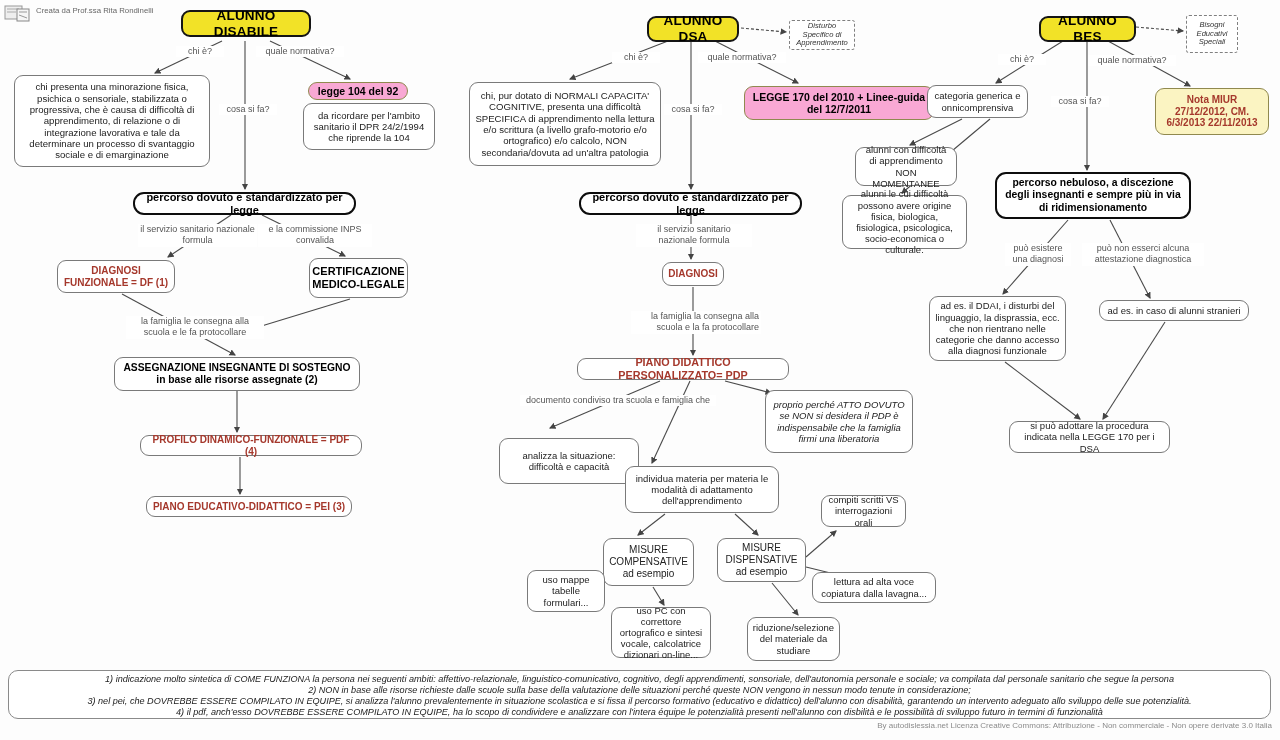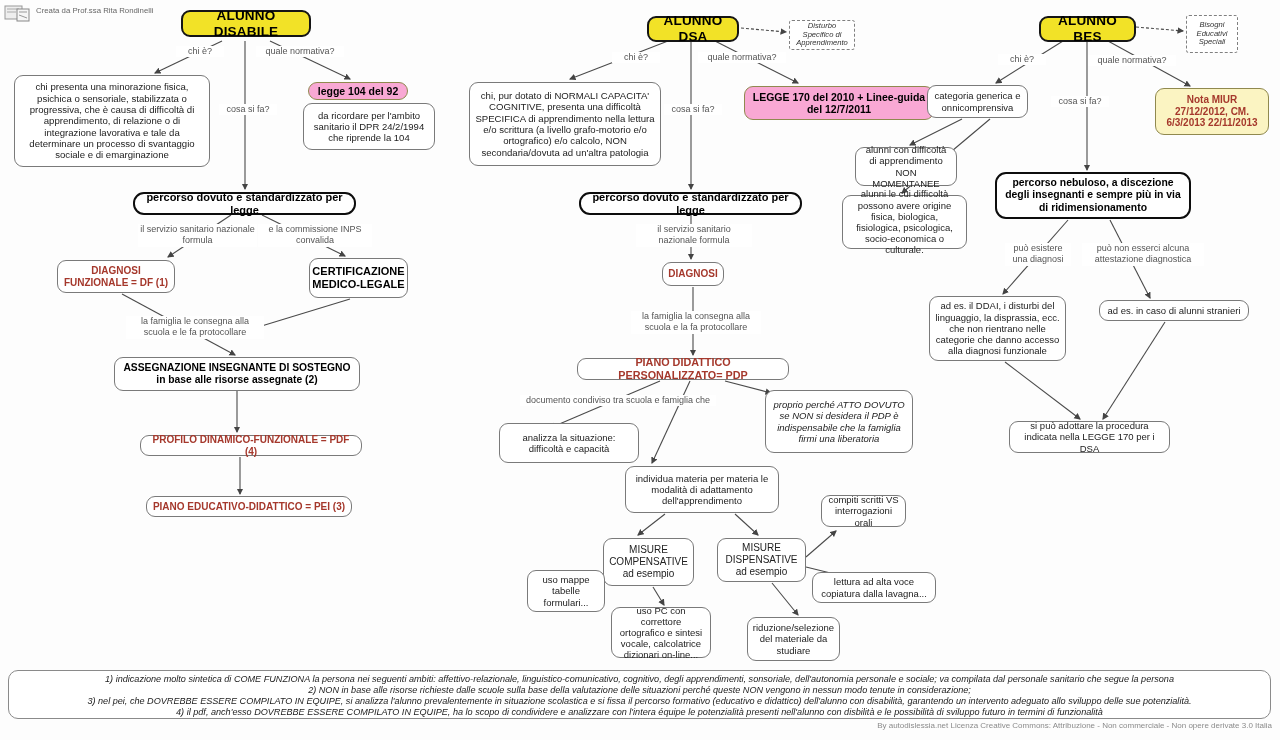--- a/index.html
+++ b/index.html
@@ -111,25 +111,25 @@
   <div class="node title" style="left:647px;top:16px;width:92px;height:26px;">ALUNNO DSA</div>
   <div class="node dashedbox" style="left:789px;top:20px;width:66px;height:30px;">Disturbo Specifico di Apprendimento</div>
   <div class="lbl" style="left:612px;top:52px;width:44px;">chi è?</div>
   <div class="lbl" style="left:698px;top:52px;width:84px;">quale normativa?</div>
   <div class="lbl" style="left:664px;top:104px;width:54px;">cosa si fa?</div>
   <div class="node" style="left:469px;top:82px;width:192px;height:84px;font-size:9.6px;">chi, pur dotato di NORMALI CAPACITA' COGNITIVE, presenta una difficoltà SPECIFICA di apprendimento nella lettura e/o scrittura (a livello grafo-motorio e/o ortografico) e/o calcolo, NON secondaria/dovuta ad un'altra patologia</div>
   <div class="node lawbox" style="left:744px;top:86px;width:190px;height:34px;">LEGGE 170 del 2010 + Linee-guida del 12/7/2011</div>
   <div class="node blackbox" style="left:579px;top:192px;width:223px;height:23px;">percorso dovuto e standardizzato per legge</div>
   <div class="lbl" style="left:636px;top:224px;width:112px;">il servizio sanitario nazionale formula</div>
   <div class="node redtext" style="left:662px;top:262px;width:62px;height:24px;">DIAGNOSI</div>
-  <div class="lbl" style="left:631px;top:311px;width:126px;">la famiglia la consegna alla scuola e la fa protocollare</div>
+  <div class="lbl" style="left:631px;top:311px;width:126px;text-align:right;">la famiglia la consegna alla scuola e la fa protocollare</div>
   <div class="node redtext" style="left:577px;top:358px;width:212px;height:22px;font-size:10.8px;">PIANO DIDATTICO PERSONALIZZATO= PDP</div>
   <div class="lbl" style="left:520px;top:395px;width:192px;">documento condiviso tra scuola e famiglia che</div>
   <div class="node italicbox" style="left:765px;top:390px;width:148px;height:63px;">proprio perché ATTO DOVUTO se NON si desidera il PDP è indispensabile che la famiglia firmi una liberatoria</div>
-  <div class="node" style="left:499px;top:423px;width:140px;height:40px;">analizza la situazione: difficoltà e capacità</div>
+  <div class="node" style="left:499px;top:438px;width:140px;height:46px;">analizza la situazione: difficoltà e capacità</div>
   <div class="node" style="left:625px;top:466px;width:154px;height:47px;">individua materia per materia le modalità di adattamento dell'apprendimento</div>
   <div class="node" style="left:603px;top:538px;width:91px;height:48px;font-size:10px;">MISURE COMPENSATIVE ad esempio</div>
   <div class="node" style="left:717px;top:538px;width:89px;height:44px;font-size:10px;">MISURE DISPENSATIVE ad esempio</div>
   <div class="node" style="left:821px;top:495px;width:85px;height:32px;">compiti scritti VS interrogazioni orali</div>
   <div class="node" style="left:527px;top:570px;width:78px;height:42px;">uso mappe tabelle formulari...</div>
   <div class="node" style="left:812px;top:572px;width:124px;height:31px;">lettura ad alta voce copiatura dalla lavagna...</div>
   <div class="node" style="left:611px;top:607px;width:100px;height:51px;">uso PC con correttore ortografico e sintesi vocale, calcolatrice dizionari on-line...</div>
   <div class="node" style="left:747px;top:617px;width:93px;height:44px;">riduzione/selezione del materiale da studiare</div>
 
   <div class="node title" style="left:1039px;top:16px;width:97px;height:26px;">ALUNNO BES</div>

